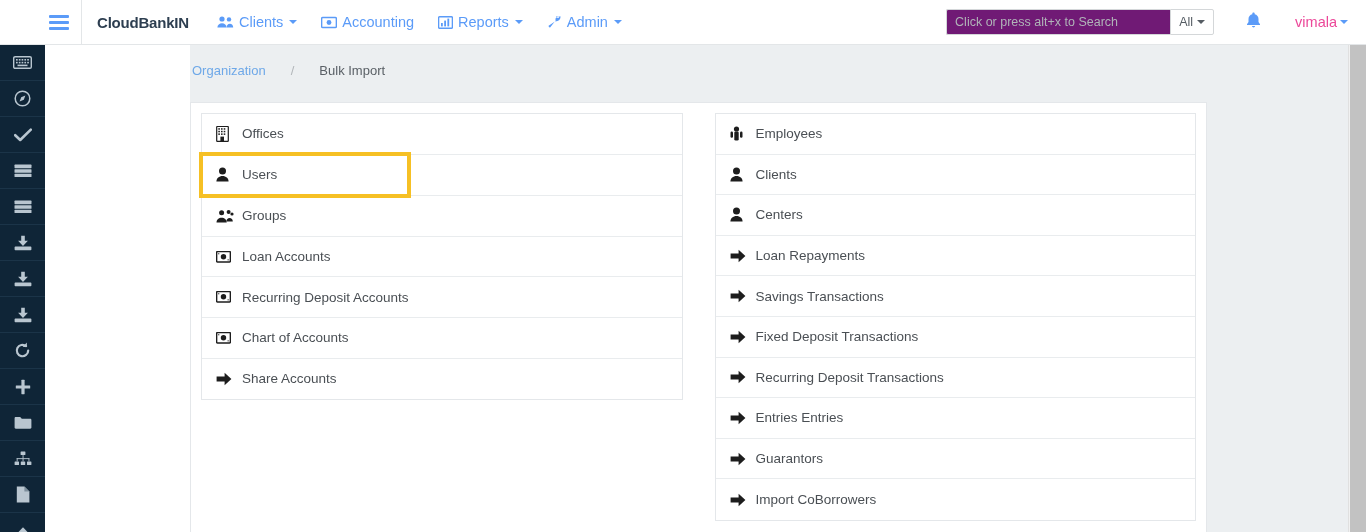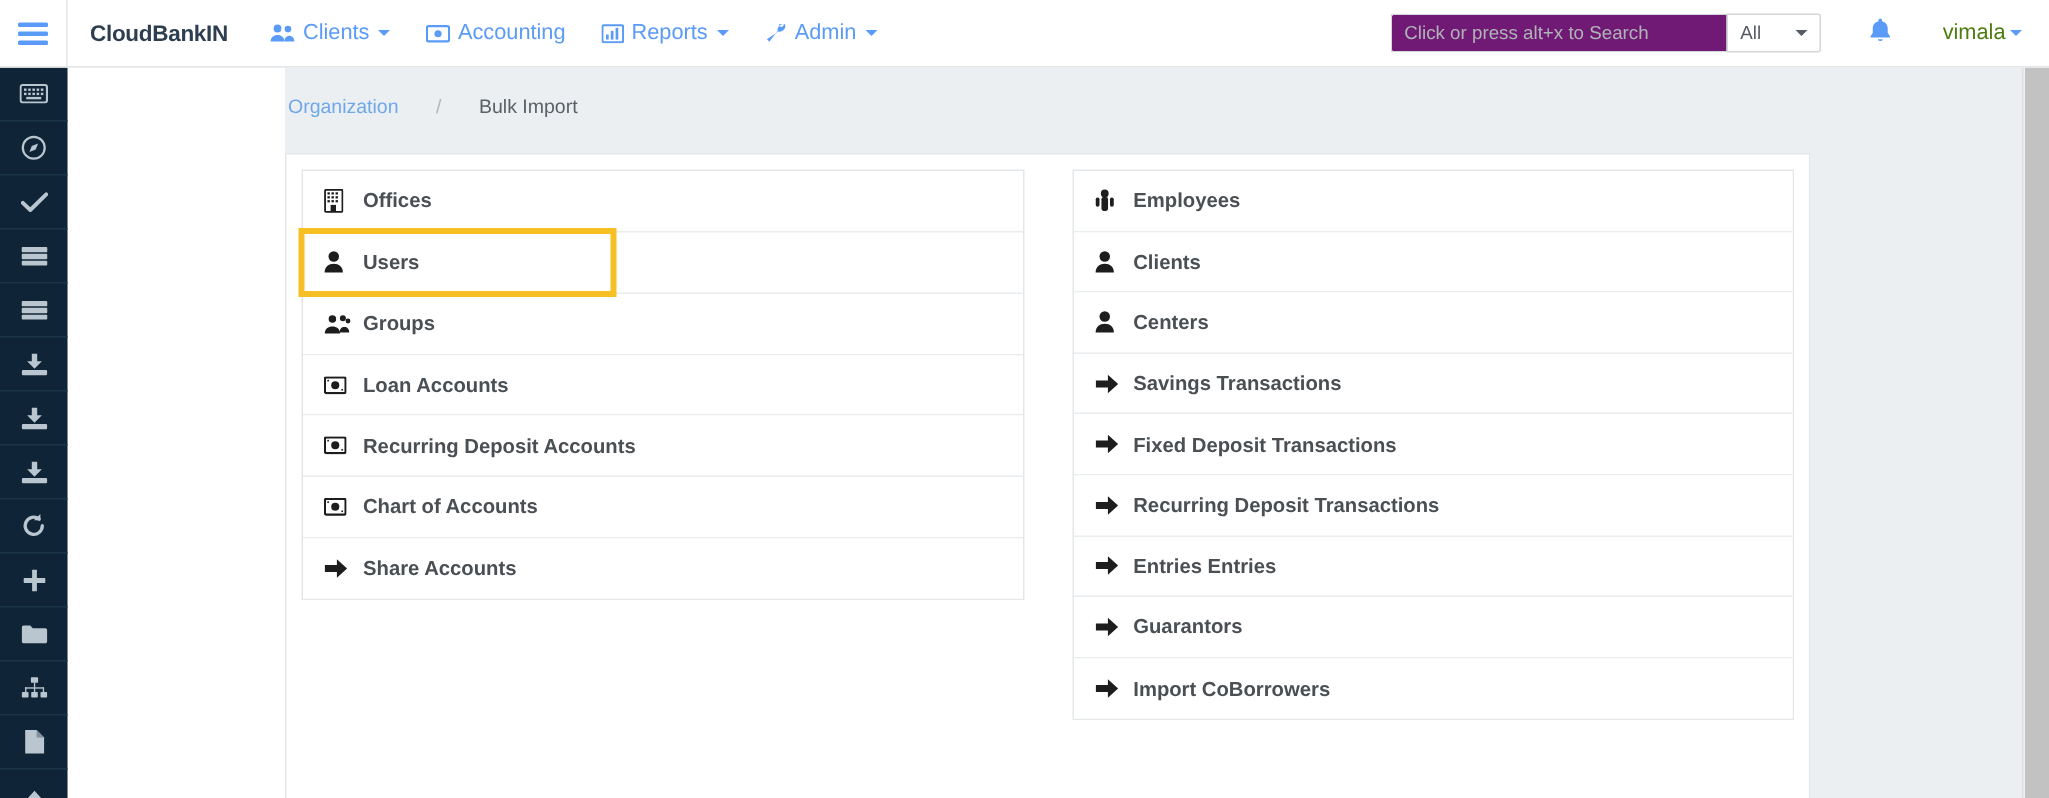--- a/index.html
+++ b/index.html
@@ -11,20 +11,21 @@
   }
 
   
   .topbar {
     position: absolute; top: 0; left: 0;
     width: 1366px; height: 45px;
     background: #ffffff;
     border-bottom: 1px solid #e3e6e8;
     display: flex; align-items: center;
     z-index: 20;
+    padding-left: 37px;
   }
   .burger-cell {
     width: 45px; height: 44px;
     display: flex; align-items: center; justify-content: center;
     border-right: 1px solid #e3e6e8;
     cursor: pointer;
   }
   .burger { width: 20px; }
   .burger span {
     display: block; height: 3px; background: #5b9bf8;
@@ -63,34 +64,34 @@
     font-family: "Liberation Sans", sans-serif;
     outline: none;
     border-radius: 2px 0 0 2px;
   }
   .searchbox::placeholder { color: #b0b4b8; }
   .allbtn {
     height: 26px; min-width: 44px;
     border: 1px solid #d4d7d9;
     background: #fff;
     display: flex; align-items: center; justify-content: center;
-    gap: 22px;
+    gap: 3px;
     font-size: 12.5px; color: #555c63;
     padding: 0 8px;
     cursor: pointer;
     border-radius: 0 2px 2px 0;
   }
   .allbtn .caret { border-top-color: #555c63; }
   .bell {
     margin-left: 32px; color: #5b9bf8; font-size: 16px;
     cursor: pointer; line-height: 1;
   }
   .userbtn {
     margin-left: 34px;
-    font-size: 14.5px; color: #4d7c0f;
+    font-size: 14.5px; color: #ec4899;
     display: flex; align-items: center; gap: 2px;
     cursor: pointer;
   }
 
   
   .sidebar {
     position: absolute; left: 0; top: 45px;
     width: 45px; height: 487px;
     background: #0f2537;
     z-index: 15;
@@ -126,21 +127,21 @@
   .breadcrumb .sep { color: #b2b6ba; }
   .breadcrumb .crumb-cur { color: #5a6066; }
 
   .panel {
     position: absolute; left: 145px; top: 57px;
     width: 1017px; height: 430px;
     background: #ffffff;
     border: 1px solid #e4e7ea;
     border-bottom: none;
   }
-  .cols { display: flex; padding: 10px; gap: 32px; font-weight: bold; }
+  .cols { display: flex; padding: 10px; gap: 32px; }
   .col { width: 484px; }
   .listbox {
     border: 1px solid #e4e7ea;
     background: #fff;
   }
   .row {
     height: 40.6px;
     display: flex; align-items: center;
     padding-left: 14px;
     border-bottom: 1px solid #e9ecee;
@@ -493,20 +494,28 @@
                 </svg>
               </span>
               <span class="rowlabel">Centers</span>
             </div>
             <div class="row">
               <span class="rowicon">
                 <svg width="16" height="14" viewBox="0 0 16 14" fill="#1d1d1d">
                   <path d="M8.6 0.8 15.4 7l-6.8 6.2V9.4H0.6V4.6h8z"></path>
                 </svg>
               </span>
+              <span class="rowlabel">Loan Repayments</span>
+            </div>
+            <div class="row">
+              <span class="rowicon">
+                <svg width="16" height="14" viewBox="0 0 16 14" fill="#1d1d1d">
+                  <path d="M8.6 0.8 15.4 7l-6.8 6.2V9.4H0.6V4.6h8z"></path>
+                </svg>
+              </span>
               <span class="rowlabel">Savings Transactions</span>
             </div>
             <div class="row">
               <span class="rowicon">
                 <svg width="16" height="14" viewBox="0 0 16 14" fill="#1d1d1d">
                   <path d="M8.6 0.8 15.4 7l-6.8 6.2V9.4H0.6V4.6h8z"></path>
                 </svg>
               </span>
               <span class="rowlabel">Fixed Deposit Transactions</span>
             </div>

